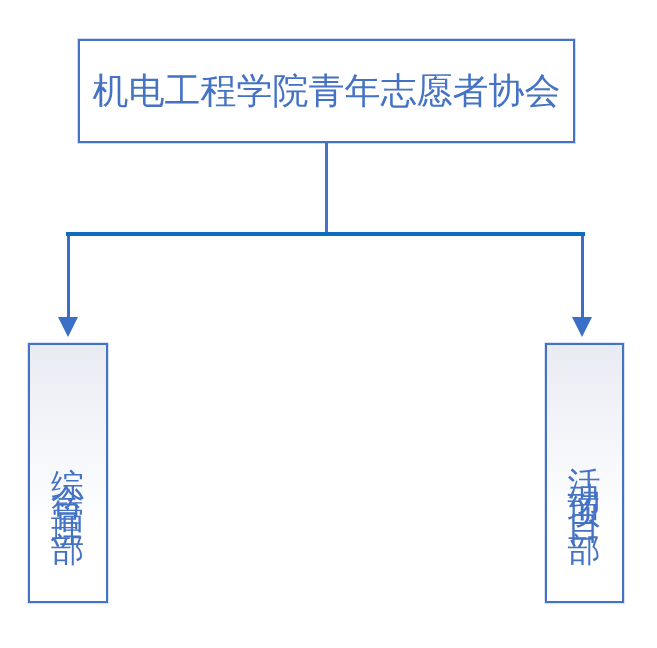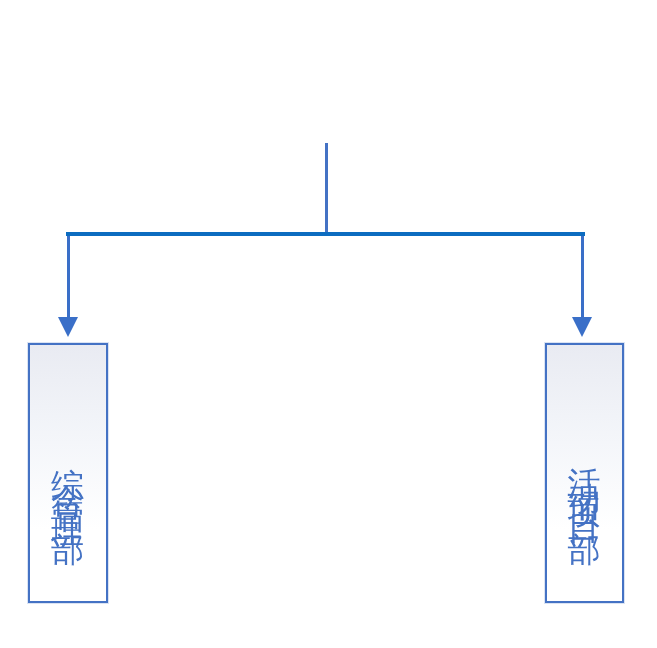--- a/index.html
+++ b/index.html
@@ -101,20 +101,23 @@
     margin-bottom: -16px; 
     font-weight: 400;
     line-height: 1;
   }
 </style>
 </head>
 <body>
 
 <div class="canvas">
 
+  <div class="root-box">
+    <span class="root-label">机电工程学院青年志愿者协会</span>
+  </div>
 
   <div class="stem"></div>
   <div class="rail"></div>
 
   <div class="branch left"></div>
   <div class="arrowhead left"></div>
 
   <div class="branch right"></div>
   <div class="arrowhead right"></div>
 

